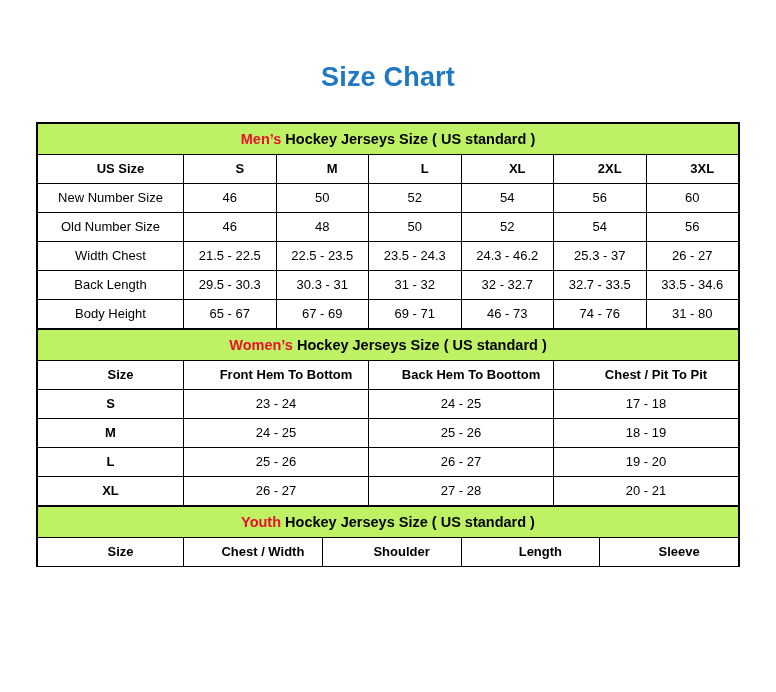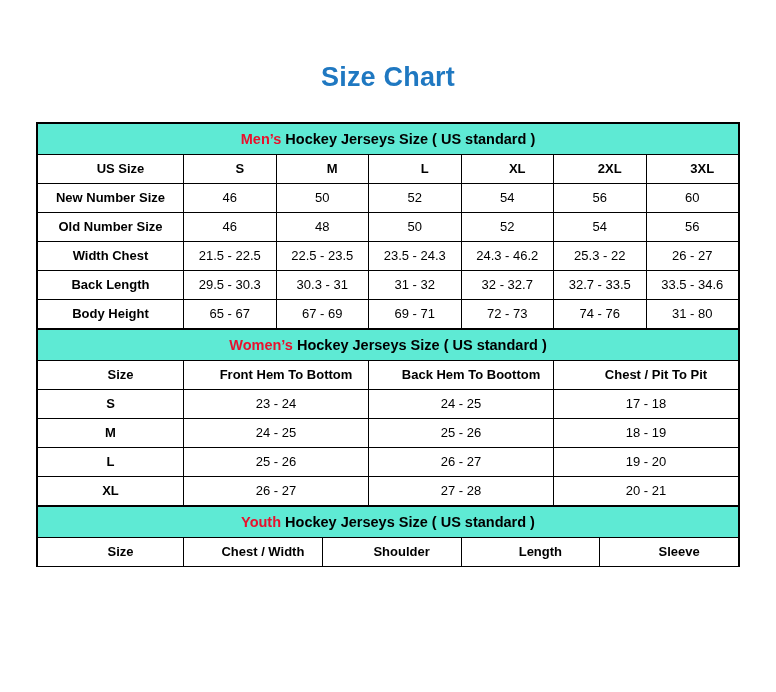--- a/index.html
+++ b/index.html
@@ -42,30 +42,30 @@
     border: 1px solid #000;
     text-align: center;
     vertical-align: middle;
     font-size: 13px;
     font-weight: normal;
     padding: 0;
     height: 28px;
     line-height: 28px;
   }
   .section-head td {
-    background: #5eead4;
+    background: #bef264;
     font-weight: bold;
     font-size: 14.5px;
     height: 30px;
     line-height: 30px;
   }
   .section-head .accent-red { color: #e8112d; }
   .section-head .accent-black { color: #000000; }
   .colhead td { font-weight: bold; padding-left: 20px; }
-  .rowlabel { font-weight: bold; }
+  .rowlabel { font-weight: normal; }
   .men-col-label { width: 146px; }
   .women-col-label { width: 146px; }
   .youth-col-label { width: 146px; }
   .bold-cell { font-weight: bold; }
   
   table.block { margin: 0; }
   table.block td { border-top: none; }
   table.block tr:first-child td { border-top: 1px solid #000; }
 </style>
 </head>
@@ -119,38 +119,38 @@
           <td>52</td>
           <td>54</td>
           <td>56</td>
         </tr>
         <tr>
           <td class="rowlabel">Width Chest</td>
           <td>21.5 - 22.5</td>
           <td>22.5 - 23.5</td>
           <td>23.5 - 24.3</td>
           <td>24.3 - 46.2</td>
-          <td>25.3 - 22</td>
+          <td>25.3 - 37</td>
           <td>26 - 27</td>
         </tr>
         <tr>
           <td class="rowlabel">Back Length</td>
           <td>29.5 - 30.3</td>
           <td>30.3 - 31</td>
           <td>31 - 32</td>
           <td>32 - 32.7</td>
           <td>32.7 - 33.5</td>
           <td>33.5 - 34.6</td>
         </tr>
         <tr>
           <td class="rowlabel">Body Height</td>
           <td>65 - 67</td>
           <td>67 - 69</td>
           <td>69 - 71</td>
-          <td>72 - 73</td>
+          <td>46 - 73</td>
           <td>74 - 76</td>
           <td>31 - 80</td>
         </tr>
       </tbody>
     </table>
 
     <table class="block">
       <colgroup>
         <col class="women-col-label">
         <col>

